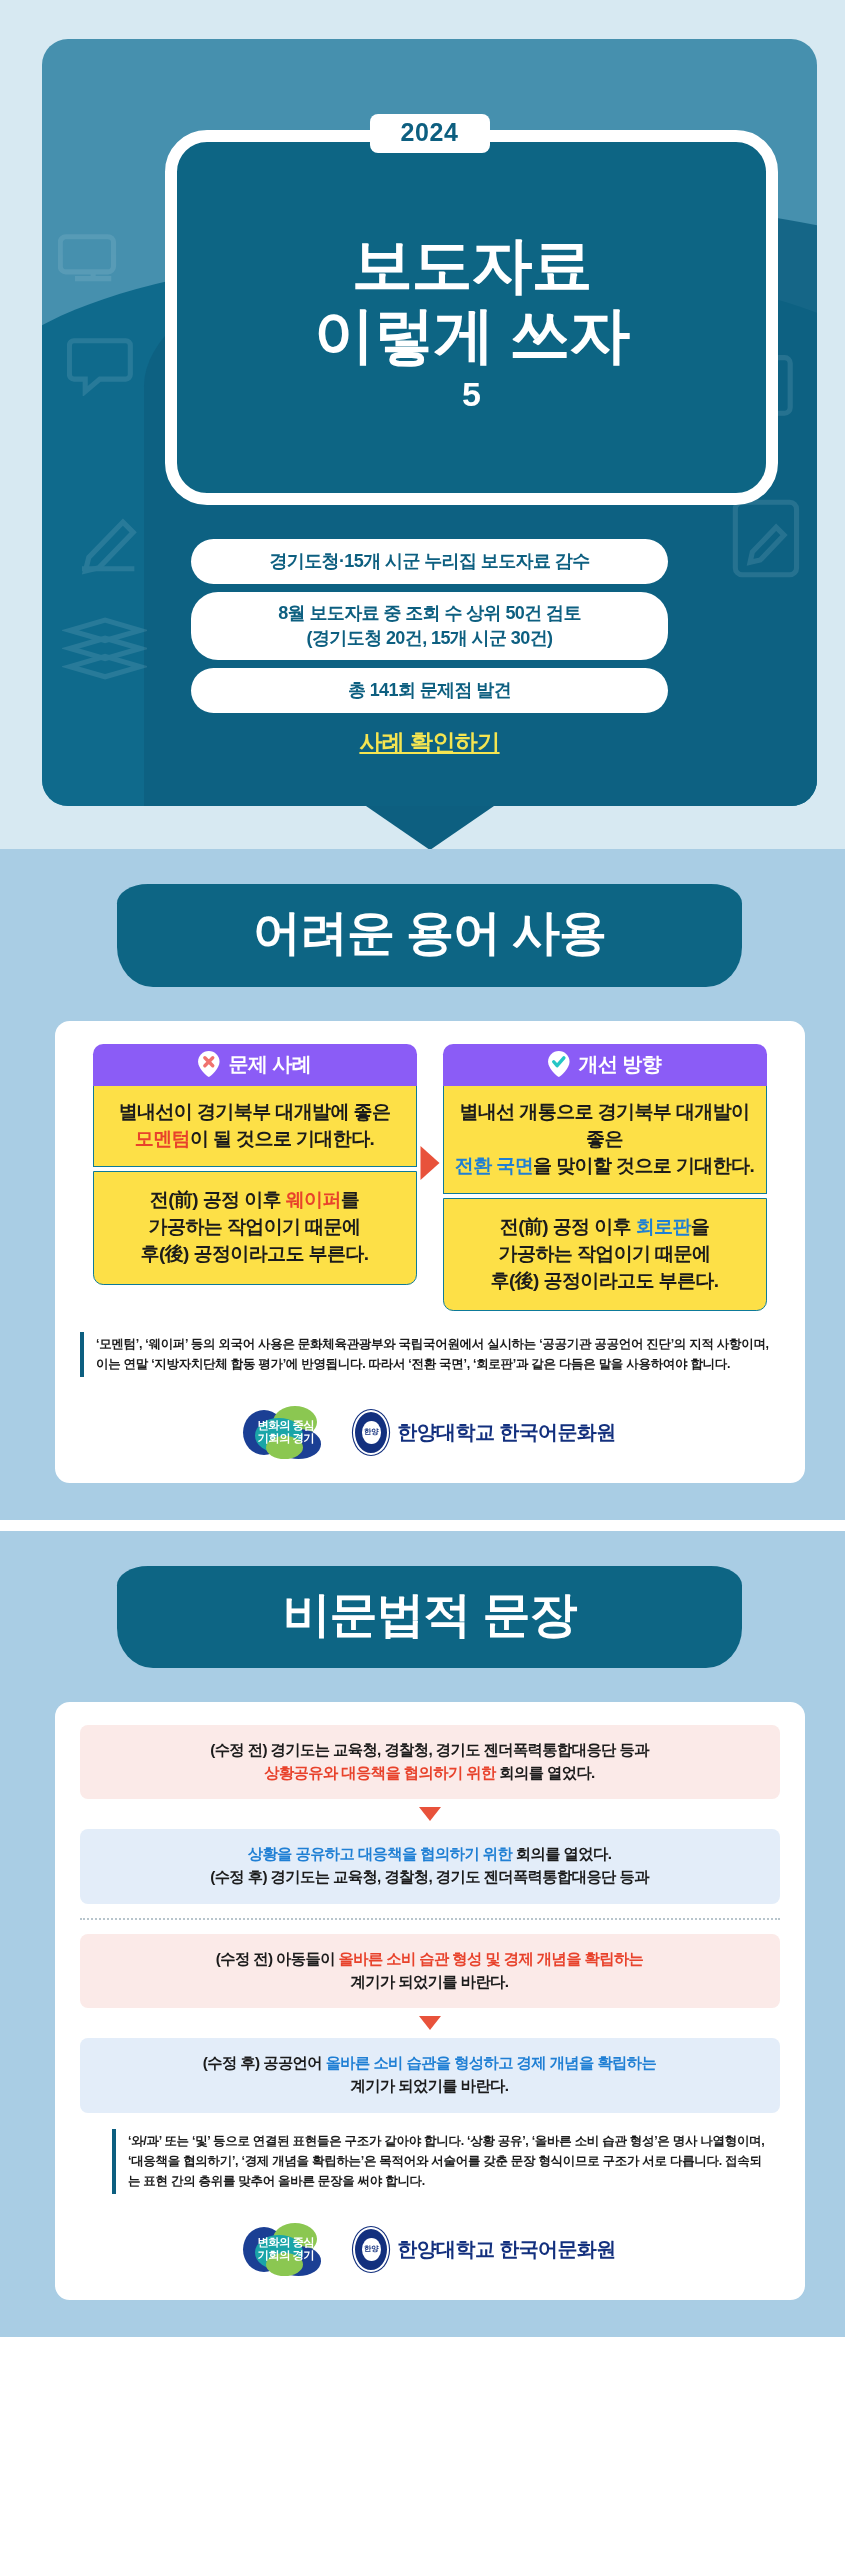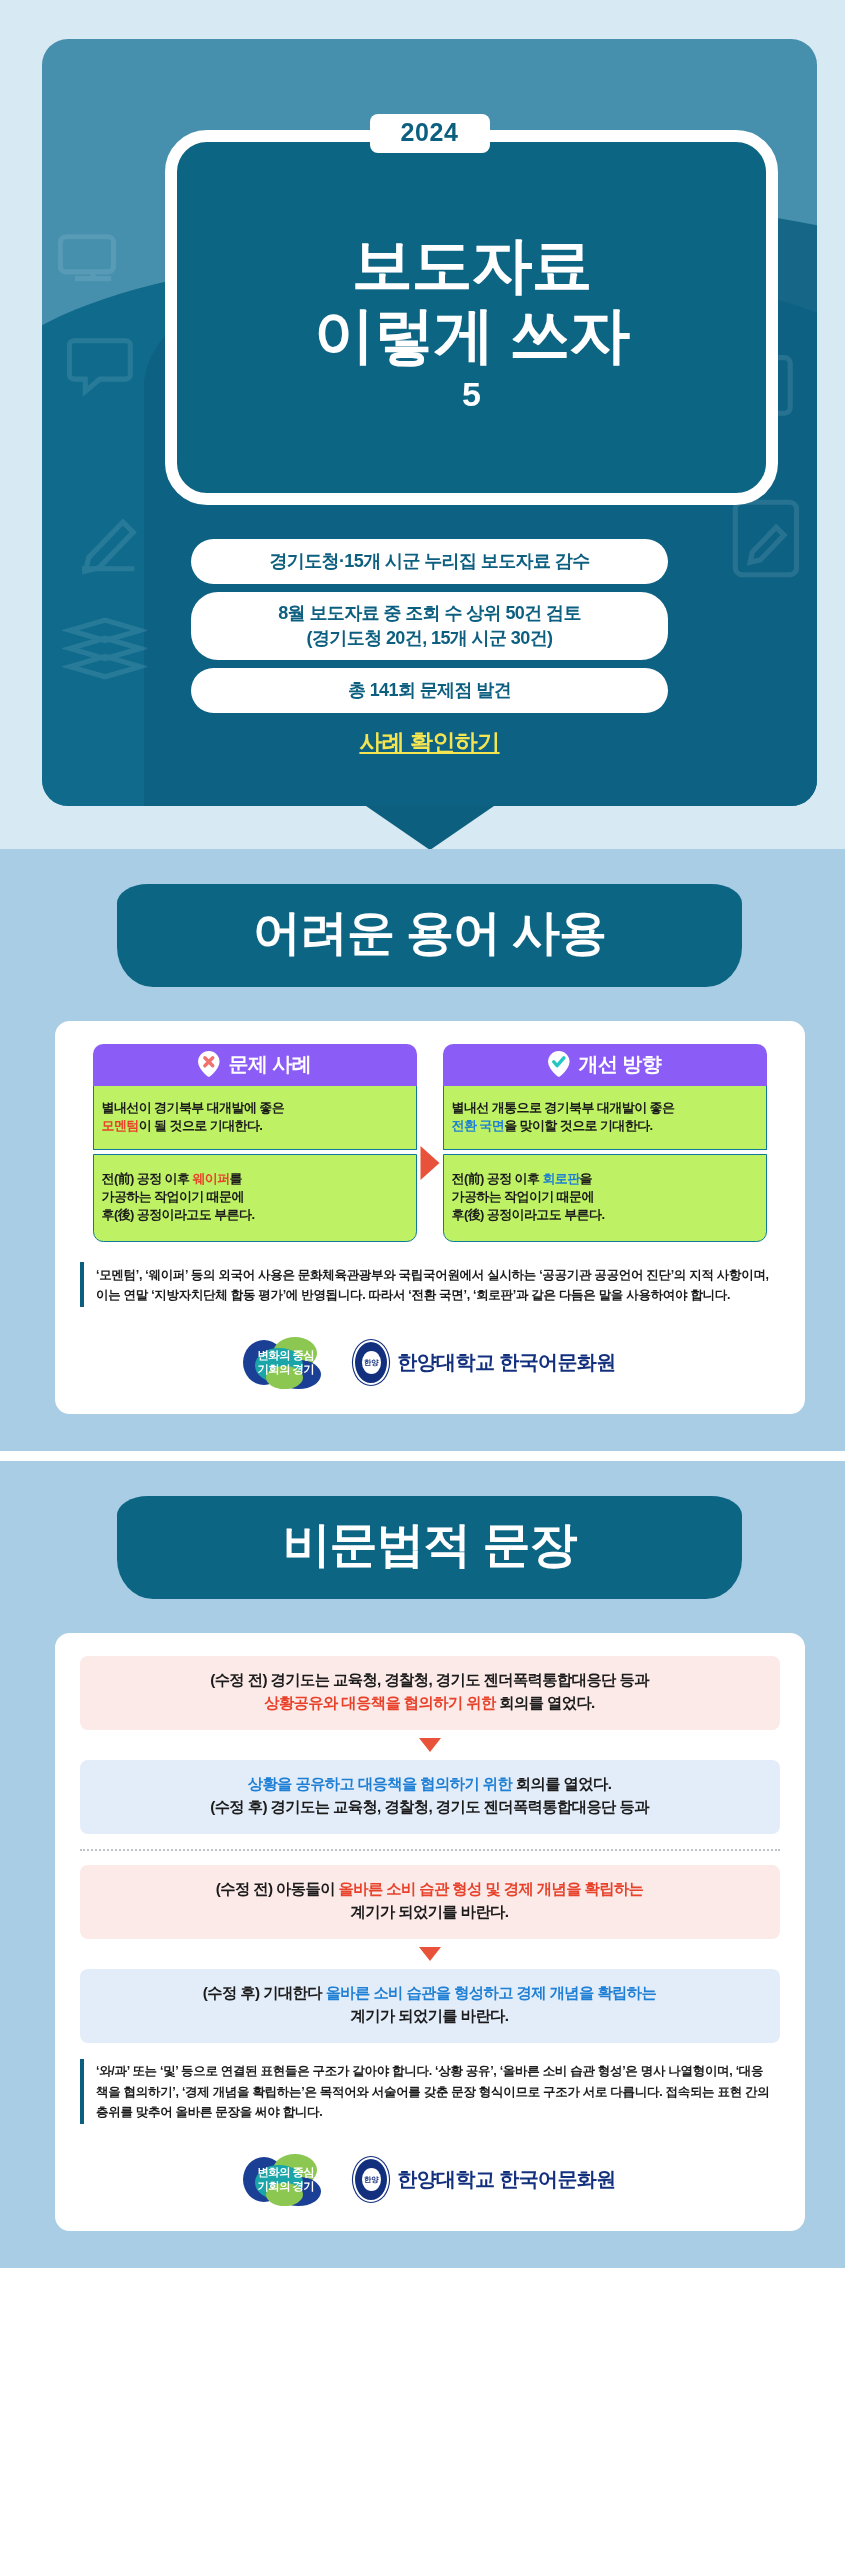--- a/index.html
+++ b/index.html
@@ -177,26 +177,26 @@
     font-weight:bold;
     letter-spacing:-0.6px;
     padding:7.4px 0 8.5px;
     display:flex; align-items:center; justify-content:center; gap:9px;
   }
   .pin { width:21.6px; height:26px; position:relative; display:inline-block; }
   .pin svg { display:block; }
   .cc-box {
     border:1.7px solid #0d7a99;
     border-top:none;
-    background:#bef264;
+    background:#fde047;
     color:#1b1b1b;
-    font-size:13px;
+    font-size:19px;
     font-weight:bold;
     line-height:1.42;
-    text-align:left;
+    text-align:center;
     padding:12.5px 8px 13.6px;
     letter-spacing:-0.6px;
   }
   .cc-box.second {
     border-radius:0 0 10.2px 10.2px;
     border-top:1.7px solid #0d7a99;
     margin-top:3.4px;
     padding:14.8px 8px 16px;
   }
   .hl-bad { color:#e8422b; }
@@ -215,21 +215,21 @@
   .note {
     margin-top:20.4px;
     border-left:4px solid #0d5f80;
     padding:2.3px 5.7px 2.3px 12.5px;
     color:#1b1b1b;
     font-size:12.5px;
     font-weight:bold;
     line-height:1.62;
     letter-spacing:-0.3px;
   }
-  .note.tall { margin-top:16px; }
+  .note.tall { margin-top:16px;margin-left:32px; }
 
   
   .sent {
     border-radius:8px;
     padding:13.6px 17px 14.8px;
     text-align:center;
     font-size:15.3px;
     font-weight:bold;
     line-height:1.5;
     letter-spacing:-0.6px;
@@ -471,21 +471,21 @@
       <div class="dotted-sep"></div>
 
       <div class="sent before">
         <div><span>(수정 전) 아동들이 </span><span class="hl-bad">올바른 소비 습관 형성 및 경제 개념을 확립하는</span></div>
         <div>계기가 되었기를 바란다.</div>
       </div>
 
       <div class="v-arrow"></div>
 
       <div class="sent after">
-        <div><span>(수정 후) 기대한다 </span><span class="hl-good">올바른 소비 습관을 형성하고 경제 개념을 확립하는</span></div>
+        <div><span>(수정 후) 공공언어 </span><span class="hl-good">올바른 소비 습관을 형성하고 경제 개념을 확립하는</span></div>
         <div>계기가 되었기를 바란다.</div>
       </div>
 
       <div class="note tall">‘와/과’ 또는 ‘및’ 등으로 연결된 표현들은 구조가 같아야 합니다. ‘상황 공유’, ‘올바른 소비 습관 형성’은 명사 나열형이며, ‘대응책을 협의하기’, ‘경제 개념을 확립하는’은 목적어와 서술어를 갖춘 문장 형식이므로 구조가 서로 다릅니다. 접속되는 표현 간의 층위를 맞추어 올바른 문장을 써야 합니다.</div>
 
       <div class="logo-row">
         <div class="gg-logo">
           <span class="blob b1"></span>
             <span class="blob b2"></span>
             <span class="blob b3"></span>

